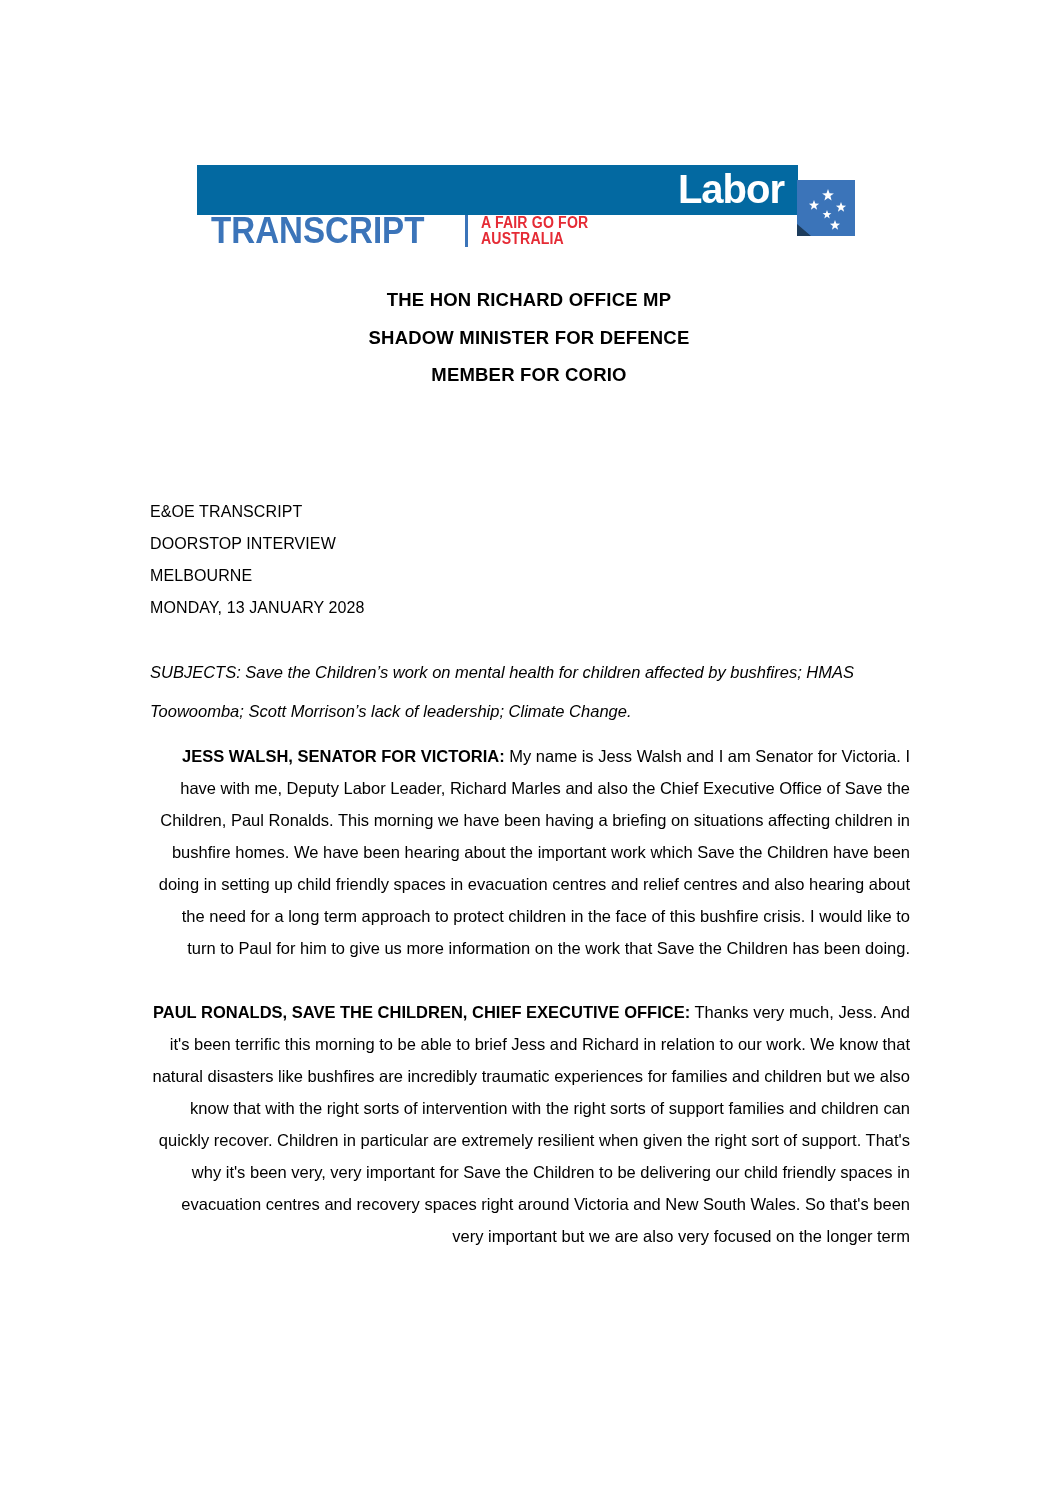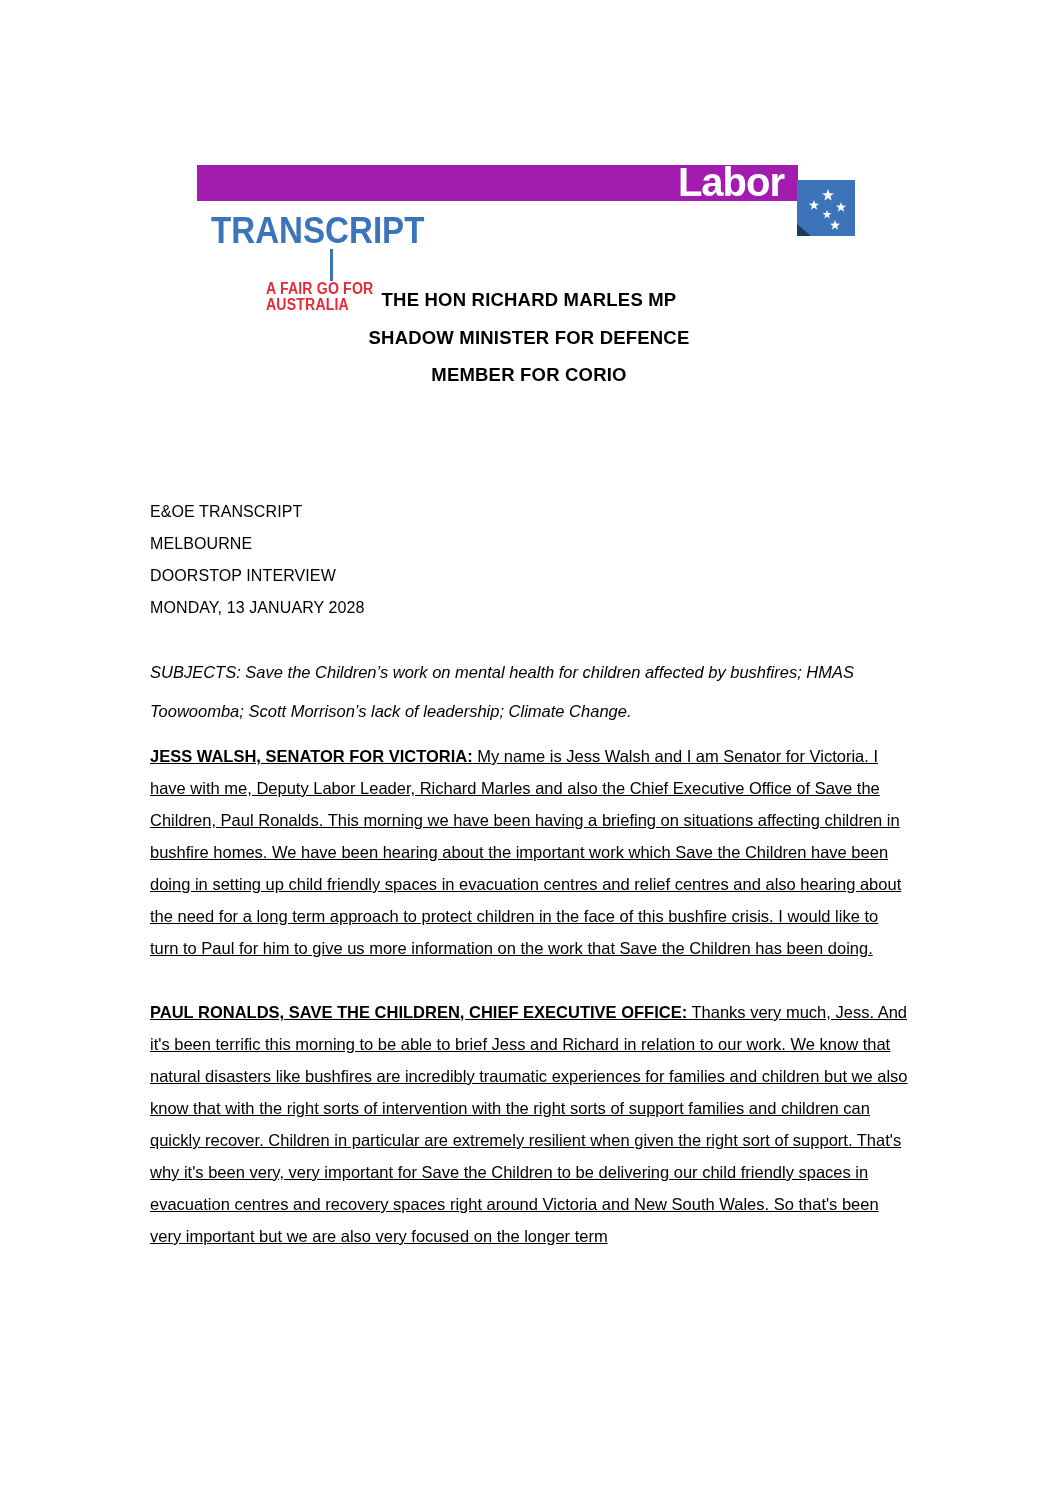--- a/index.html
+++ b/index.html
@@ -22,22 +22,22 @@
     left: 197px;
     top: 165px;
     width: 658px;
     height: 90px;
   }
   .red-band {
     position: absolute;
     left: 0;
     top: 0;
     width: 601px;
-    height: 36px;
-    background: #a21caf;
+    height: 50px;
+    background: #0369a1;
   }
   .labor-word {
     position: absolute;
     right: 14px;
     top: 50%;
     transform: translateY(-52%);
     color: #ffffff;
     font-family: "Liberation Sans", sans-serif;
     font-weight: bold;
     font-size: 40px;
@@ -67,21 +67,20 @@
     height: 56px;
   }
   .flag-field svg { display: block; }
 
   .lockup {
     position: absolute;
     left: 14px;
     top: 48px;
     display: flex;
     align-items: center;
-    flex-direction: column;
   }
   .transcript-word {
     color: #3b74b9;
     font-family: "Liberation Sans Narrow", "Liberation Sans", sans-serif;
     font-weight: bold;
     font-size: 36px;
     letter-spacing: 0px;
     transform: scaleX(0.92);
     transform-origin: left center;
     line-height: 1;
@@ -143,22 +142,21 @@
     font-size: 16.5px;
     font-weight: normal;
     font-style: italic;
     line-height: 39px;
     margin: 0 0 9px 0;
   }
   p.para {
     font-size: 16.5px;
     line-height: 32px;
     margin: 0 0 32px 0;
-    text-align: left;
-    text-decoration: underline;
+    text-align: right;
   }
   p.para .speaker {
     font-weight: bold;
   }
 </style>
 </head>
 <body>
 
 <div class="letterhead">
 
@@ -186,29 +184,29 @@
     <span class="transcript-word">TRANSCRIPT</span>
     <span class="divider-bar"></span>
     <span class="tagline">
       <span>A FAIR GO FOR</span><br>
       <span>AUSTRALIA</span>
     </span>
   </div>
 </div>
 
 <div class="title-block">
-  <div class="title-line">THE HON RICHARD MARLES MP</div>
+  <div class="title-line">THE HON RICHARD OFFICE MP</div>
   <div class="title-line">SHADOW MINISTER FOR DEFENCE</div>
   <div class="title-line">MEMBER FOR CORIO</div>
 </div>
 
 <div class="meta-block">
   <div class="meta-line">E&amp;OE TRANSCRIPT</div>
+  <div class="meta-line">DOORSTOP INTERVIEW</div>
   <div class="meta-line">MELBOURNE</div>
-  <div class="meta-line">DOORSTOP INTERVIEW</div>
   <div class="meta-line">MONDAY, 13 JANUARY 2028</div>
 </div>
 
 <div class="body-block">
 
   <p class="subjects">SUBJECTS: Save the Children’s work on mental health for children affected by bushfires; HMAS Toowoomba; Scott Morrison’s lack of leadership; Climate Change.</p>
 
   <p class="para"><span class="speaker">JESS WALSH, SENATOR FOR VICTORIA:</span><span> My name is Jess Walsh and I am Senator for Victoria. I have with me, Deputy Labor Leader, Richard Marles and also the Chief Executive Office of Save the Children, Paul Ronalds. This morning we have been having a briefing on situations affecting children in bushfire homes. We have been hearing about the important work which Save the Children have been doing in setting up child friendly spaces in evacuation centres and relief centres and also hearing about the need for a long term approach to protect children in the face of this bushfire crisis. I would like to turn to Paul for him to give us more information on the work that Save the Children has been doing.</span></p>
 
   <p class="para"><span class="speaker">PAUL RONALDS, SAVE THE CHILDREN, CHIEF EXECUTIVE OFFICE:</span><span> Thanks very much, Jess. And it's been terrific this morning to be able to brief Jess and Richard in relation to our work. We know that natural disasters like bushfires are incredibly traumatic experiences for families and children but we also know that with the right sorts of intervention with the right sorts of support families and children can quickly recover. Children in particular are extremely resilient when given the right sort of support. That's why it's been very, very important for Save the Children to be delivering our child friendly spaces in evacuation centres and recovery spaces right around Victoria and New South Wales. So that's been very important but we are also very focused on the longer term</span></p>

